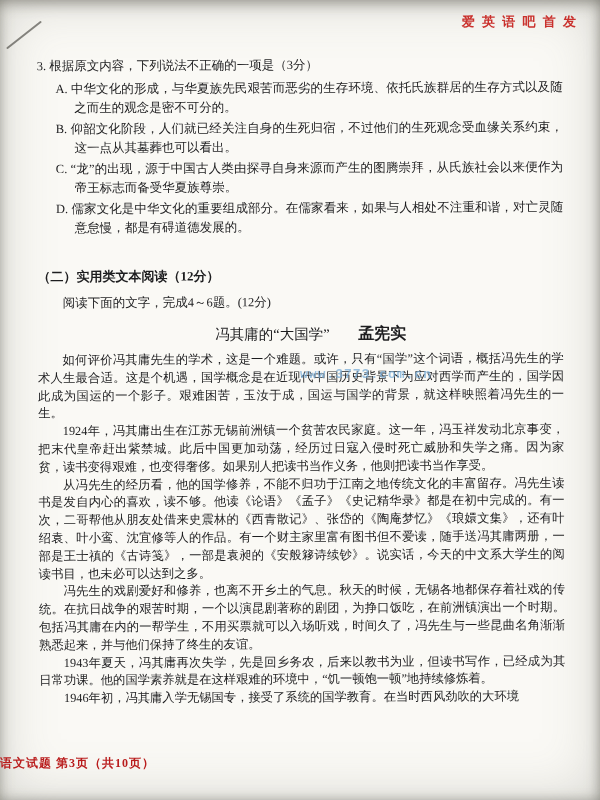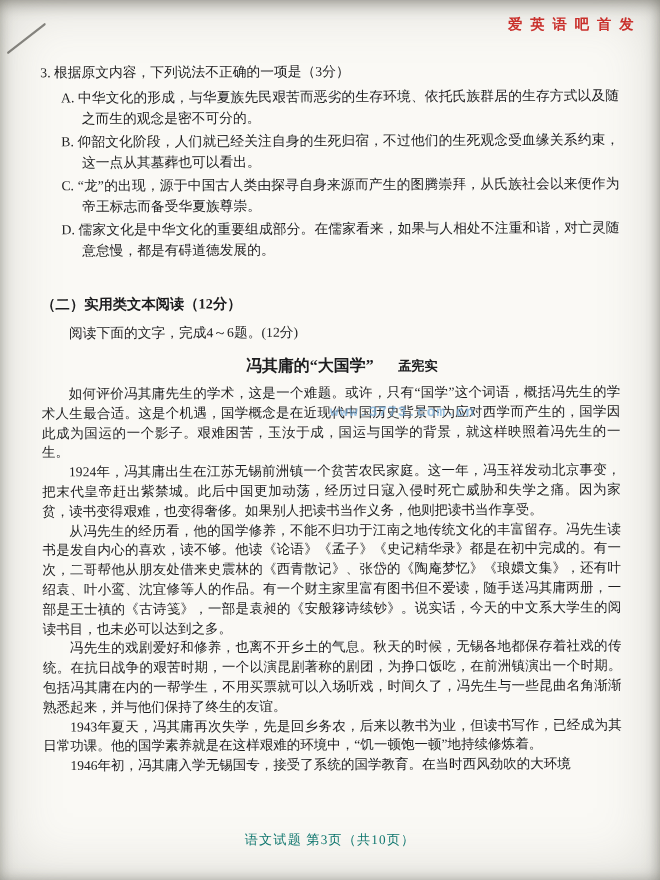--- a/index.html
+++ b/index.html
@@ -39,22 +39,22 @@
     text-align:justify;
   }
   .sec-heading{
     margin:30px 0 0 0;
     font-size:13px;font-weight:bold;line-height:18px;
   }
   .instruction{margin:8px 0 0 0;text-indent:2em;}
   .title-line{
     margin:12px 0 6px 0;text-align:center;
   }
-  .title-line .t{font-size:14.5px;font-weight:bold;margin-left:20px;}
-  .title-line .author{font-size:12px;font-weight:bold;margin-left:1.6em;}
+  .title-line .t{font-size:14.5px;font-weight:normal;margin-left:20px;}
+  .title-line .author{font-size:16px;font-weight:bold;margin-left:1.6em;}
   .para{
     margin:0;text-indent:2em;text-align:justify;
     line-height:17.8px;font-size:12.3px;
   }
   .watermark{
     position:absolute;left:182px;top:370px;width:250px;
     pointer-events:none;
     text-align:left;
   }
   .wm-brand{
@@ -66,21 +66,21 @@
   }
   .wm-url{
     display:block;text-align:right;
     font-family:Liberation Mono, monospace;
     font-size:13px;font-weight:bold;letter-spacing:1px;
     color:rgba(122,174,216,.75);
     margin-top:-3px;
   }
   .footer{
     position:absolute;left:0;right:0;bottom:28px;
-    text-align:center;font-size:12px;letter-spacing:1px;color:#0f766e;
+    text-align:left;font-size:12px;letter-spacing:1px;color:#b91c1c;font-weight:bold;
   }
   .site{
     position:absolute;left:28px;bottom:6px;
     font-size:12.5px;color:#2e2e2e;letter-spacing:.5px;
   }
 </style>
 </head>
 <body>
 
 <div class="canvas">

